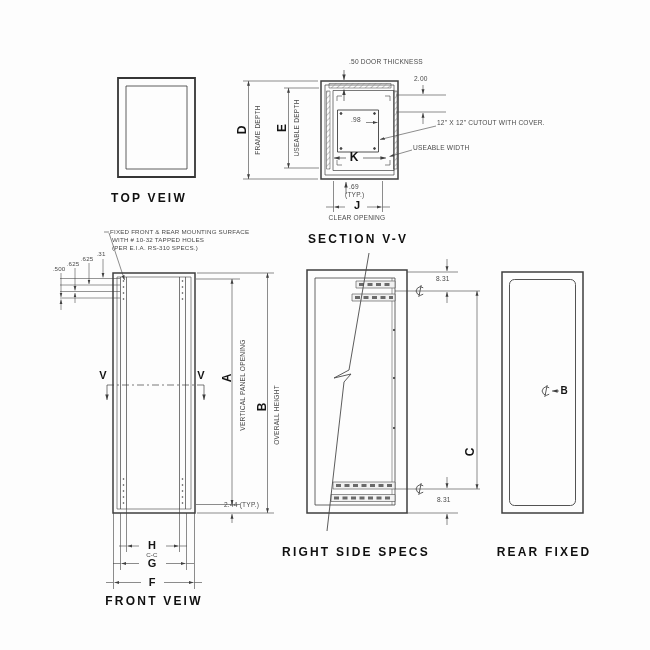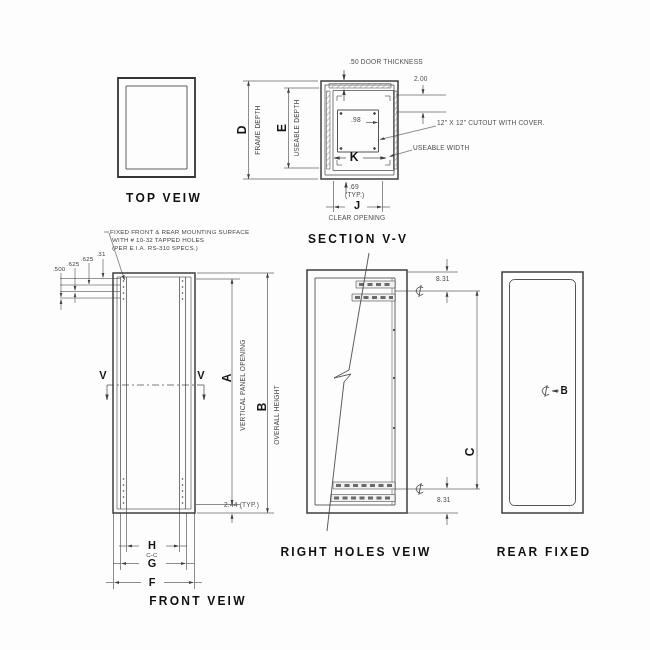--- a/index.html
+++ b/index.html
@@ -233,24 +233,24 @@
   <g fill="none" stroke="#3f3f3f">
     <rect x="502" y="272" width="81" height="241" stroke-width="1.5"></rect>
     <rect x="509.5" y="279.5" width="66" height="226" rx="5" stroke-width="0.9"></rect>
   </g>
   <use href="#clsym" x="0" y="0" transform="translate(546,391)"></use>
   <g stroke="#3f3f3f" stroke-width="0.7">
     <line x1="559" y1="391" x2="552" y2="391" marker-end="url(#mE)"></line>
   </g>
 </svg>
 
-<div class="ttl ctr" style="left:164px;top:192px;">TOP VEIW</div>
+<div class="ttl ctr" style="left:149px;top:192px;">TOP VEIW</div>
 <div class="ttl ctr" style="left:358px;top:233px;text-align:right;">SECTION V-V</div>
-<div class="ttl ctr" style="left:154px;top:595px;margin-left:44px;">FRONT VEIW</div>
-<div class="ttl ctr" style="left:356px;top:546px;">RIGHT HOLES VEIW</div>
+<div class="ttl ctr" style="left:154px;top:595px;">FRONT VEIW</div>
+<div class="ttl ctr" style="left:356px;top:546px;">RIGHT SIDE SPECS</div>
 <div class="ttl ctr" style="left:544px;top:546px;">REAR FIXED</div>
 
 <div class="lbl" style="left:349px;top:59px;">.50 DOOR THICKNESS</div>
 <div class="lbl" style="left:414px;top:76px;">2.00</div>
 <div class="lbl" style="left:351px;top:117px;">.98</div>
 <div class="lbl" style="left:437px;top:120px;">12" X 12" CUTOUT WITH COVER.</div>
 <div class="lbl" style="left:413px;top:145px;">USEABLE WIDTH</div>
 <div class="dim ctr" style="left:354px;top:151px;">K</div>
 <div class="lbl" style="left:349px;top:184px;">.69</div>
 <div class="lbl" style="left:345px;top:192px;">(TYP.)</div>

